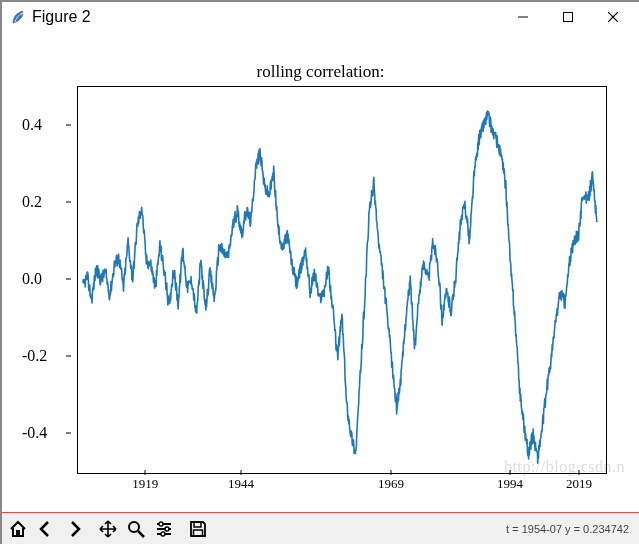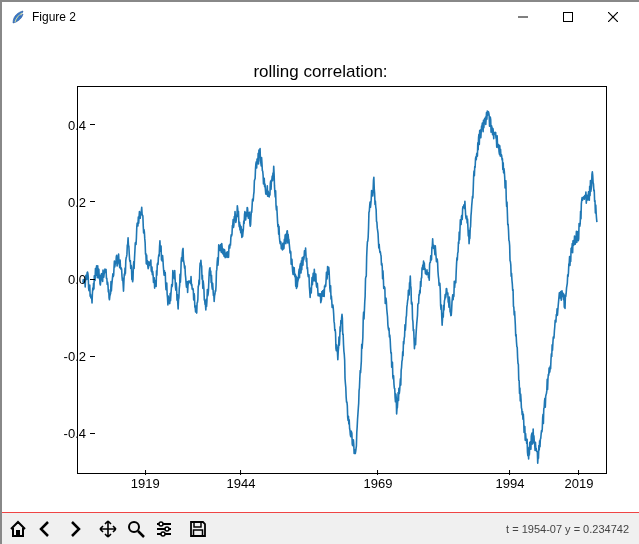--- a/index.html
+++ b/index.html
@@ -13,21 +13,21 @@
     box-sizing: border-box;
     border: 1px solid #888;
   }
   
   .titlebar {
     height: 30px;
     display: flex;
     align-items: center;
     padding: 0 4px 0 8px;
     background: #fff;
-    font-size: 12px;
+    font-size: 16px;
     color: #000;
   }
   .titlebar .feather {
     width: 16px; height: 16px; margin-right: 6px;
     display: inline-block;
   }
   .titlebar .title { flex: 0 0 auto; }
   .titlebar .spacer { flex: 1 1 auto; }
   .winbtn {
     width: 45px; height: 30px;
@@ -35,44 +35,44 @@
     font-size: 12px; font-family: "Segoe UI Symbol", sans-serif;
     color: #000;
   }
   .winbtn svg { display:block; }
   
   .figure {
     position: relative;
     height: 480px;
     width: 100%;
     background: #fff;
+    font-family: Liberation Serif, serif;
   }
   .plot-title {
     position: absolute;
     top: 30px;
     left: 0; right: 0;
     text-align: center;
     font-size: 17px;
     color: #000;
   }
   .axes {
     position: absolute;
     left: 75px;
     top: 54px;
     width: 530px;
     height: 388px;
     border: 1px solid #000;
     box-sizing: border-box;
   }
   .ytick {
     position: absolute;
-    left: 44px;
+    left: 20px;
     width: 40px;
-    text-align: right;
-    font-size: 13px;
+    font-size: 16px;
     color: #000;
     transform: translateY(-50%);
   }
   .ytick .tickmark {
     position: absolute;
     right: -9px;
     top: 50%;
     width: 5px; height: 1px;
     background: #000;
     transform: translateY(-50%);
@@ -166,28 +166,29 @@
 </div>
 
 <div class="figure">
   <div class="plot-title">rolling correlation:</div>
   <div class="axes">
     <svg class="plotsvg" viewBox="0 0 528 386" preserveAspectRatio="none">
       <path id="series-path" class="line" d="M4.55 195.51 L4.93 195.46 L5.31 192.59 L5.69 194.18 L6.07 196.02 L6.45 192.91 L6.83 193.63 L7.21 199.99 L7.59 190.26 L7.97 188.24 L8.34 188.23 L8.72 192.52 L9.10 185.88 L9.48 185.02 L9.86 186.34 L10.24 189.61 L10.62 201.15 L11.00 203.72 L11.38 198.63 L11.76 198.16 L12.14 209.13 L12.52 207.30 L12.90 210.97 L13.28 210.44 L13.66 210.00 L14.03 215.93 L14.41 206.53 L14.79 201.09 L15.17 202.91 L15.55 196.27 L15.93 201.98 L16.31 188.79 L16.69 192.05 L17.07 193.51 L17.45 181.46 L17.83 188.23 L18.21 183.57 L18.59 178.83 L18.97 186.27 L19.34 190.66 L19.72 178.80 L20.10 190.50 L20.48 185.02 L20.86 182.18 L21.24 191.76 L21.62 188.05 L22.00 196.85 L22.38 197.93 L22.76 194.11 L23.14 188.55 L23.52 186.66 L23.90 192.74 L24.28 190.57 L24.66 194.45 L25.03 183.15 L25.41 187.00 L25.79 190.26 L26.17 186.73 L26.55 185.71 L26.93 181.98 L27.31 184.34 L27.69 183.65 L28.07 182.62 L28.45 191.57 L28.83 191.26 L29.21 197.51 L29.59 195.08 L29.97 197.79 L30.34 204.92 L30.72 202.75 L31.10 211.10 L31.48 212.73 L31.86 208.95 L32.24 207.55 L32.62 206.32 L33.00 194.54 L33.38 204.04 L33.76 198.06 L34.14 194.43 L34.52 190.42 L34.90 186.83 L35.28 189.46 L35.66 188.09 L36.03 180.51 L36.41 174.02 L36.79 179.85 L37.17 177.34 L37.55 175.29 L37.93 175.49 L38.31 169.74 L38.69 168.33 L39.07 179.05 L39.45 177.18 L39.83 174.53 L40.21 171.38 L40.59 167.02 L40.97 174.76 L41.34 177.09 L41.72 180.59 L42.10 173.04 L42.48 180.26 L42.86 182.02 L43.24 181.11 L43.62 182.33 L44.00 189.48 L44.38 193.34 L44.76 191.19 L45.14 197.35 L45.52 204.09 L45.90 194.78 L46.28 187.13 L46.66 188.45 L47.03 181.02 L47.41 186.65 L47.79 173.59 L48.17 170.68 L48.55 169.68 L48.93 167.40 L49.31 158.11 L49.69 157.63 L50.07 150.72 L50.45 158.28 L50.83 159.00 L51.21 166.19 L51.59 172.64 L51.97 174.62 L52.34 173.44 L52.72 181.39 L53.10 178.26 L53.48 180.34 L53.86 192.43 L54.24 191.31 L54.62 194.78 L55.00 192.41 L55.38 179.20 L55.76 174.46 L56.14 181.48 L56.52 171.03 L56.90 163.92 L57.28 155.94 L57.66 155.39 L58.03 157.55 L58.41 150.70 L58.79 140.15 L59.17 136.19 L59.55 136.00 L59.93 138.99 L60.31 129.93 L60.69 136.13 L61.07 129.88 L61.45 124.45 L61.83 126.16 L62.21 131.30 L62.59 127.64 L62.97 127.48 L63.34 124.12 L63.72 120.35 L64.10 127.06 L64.48 128.45 L64.86 128.79 L65.24 138.90 L65.62 146.05 L66.00 142.53 L66.38 145.14 L66.76 151.67 L67.14 155.92 L67.52 167.17 L67.90 166.71 L68.28 176.84 L68.66 168.16 L69.03 177.16 L69.41 173.62 L69.79 178.84 L70.17 181.59 L70.55 180.19 L70.93 174.90 L71.31 178.55 L71.69 177.40 L72.07 177.76 L72.45 175.91 L72.83 173.15 L73.21 183.38 L73.59 184.78 L73.97 180.13 L74.34 187.75 L74.72 184.40 L75.10 187.90 L75.48 195.52 L75.86 194.56 L76.24 190.81 L76.62 201.08 L77.00 196.12 L77.38 196.76 L77.76 193.31 L78.14 199.54 L78.52 183.71 L78.90 188.15 L79.28 177.63 L79.66 175.95 L80.03 177.40 L80.41 170.76 L80.79 167.84 L81.17 168.92 L81.55 159.80 L81.93 153.76 L82.31 162.89 L82.69 164.19 L83.07 158.95 L83.45 172.98 L83.83 172.54 L84.21 173.94 L84.59 168.46 L84.97 173.41 L85.34 179.57 L85.72 184.23 L86.10 188.19 L86.48 183.73 L86.86 188.30 L87.24 185.53 L87.62 196.24 L88.00 202.69 L88.38 199.68 L88.76 196.01 L89.14 206.98 L89.52 210.86 L89.90 217.96 L90.28 209.05 L90.66 213.44 L91.03 215.92 L91.41 210.67 L91.79 216.59 L92.17 206.47 L92.55 213.60 L92.93 207.28 L93.31 202.29 L93.69 197.43 L94.07 199.50 L94.45 197.77 L94.83 183.54 L95.21 187.62 L95.59 187.28 L95.97 185.93 L96.34 191.75 L96.72 183.53 L97.10 191.57 L97.48 200.15 L97.86 203.07 L98.24 196.11 L98.62 201.07 L99.00 213.26 L99.38 207.43 L99.76 215.91 L100.14 221.98 L100.52 212.52 L100.90 210.73 L101.28 201.40 L101.66 198.33 L102.03 187.30 L102.41 195.12 L102.79 187.56 L103.17 174.41 L103.55 170.48 L103.93 174.56 L104.31 166.43 L104.69 162.39 L105.07 161.44 L105.45 173.17 L105.83 174.86 L106.21 177.30 L106.59 181.28 L106.97 179.10 L107.34 187.55 L107.72 190.92 L108.10 196.51 L108.48 200.10 L108.86 196.47 L109.24 194.44 L109.62 205.43 L110.00 198.08 L110.38 196.20 L110.76 194.07 L111.14 193.99 L111.52 194.24 L111.90 195.13 L112.28 195.93 L112.66 196.44 L113.03 189.46 L113.41 198.28 L113.79 197.18 L114.17 201.99 L114.55 202.48 L114.93 201.43 L115.31 203.63 L115.69 212.88 L116.07 206.46 L116.45 208.67 L116.83 220.31 L117.21 220.15 L117.59 225.00 L117.97 219.13 L118.34 223.36 L118.72 226.08 L119.10 215.96 L119.48 215.30 L119.86 212.40 L120.24 199.03 L120.62 199.01 L121.00 193.11 L121.38 197.15 L121.76 182.38 L122.14 176.12 L122.52 177.66 L122.90 173.28 L123.28 177.97 L123.66 179.32 L124.03 192.15 L124.41 188.21 L124.79 201.34 L125.17 193.78 L125.55 197.36 L125.93 202.37 L126.31 213.09 L126.69 213.30 L127.07 217.31 L127.45 217.41 L127.83 223.00 L128.21 212.24 L128.59 219.46 L128.97 213.42 L129.34 202.43 L129.72 208.78 L130.10 207.26 L130.48 203.15 L130.86 193.26 L131.24 185.36 L131.62 181.77 L132.00 180.76 L132.38 188.11 L132.76 184.11 L133.14 195.59 L133.52 188.31 L133.90 199.09 L134.28 202.19 L134.66 196.42 L135.03 202.08 L135.41 208.45 L135.79 206.82 L136.17 214.49 L136.55 208.74 L136.93 207.12 L137.31 203.66 L137.69 204.18 L138.07 198.44 L138.45 184.24 L138.83 182.38 L139.21 175.15 L139.59 170.85 L139.97 178.26 L140.34 172.17 L140.72 157.86 L141.10 159.16 L141.48 161.97 L141.86 163.46 L142.24 161.90 L142.62 157.60 L143.00 163.35 L143.38 165.43 L143.76 156.64 L144.14 160.27 L144.52 164.11 L144.90 166.96 L145.28 162.10 L145.66 165.83 L146.03 169.12 L146.41 162.56 L146.79 163.98 L147.17 170.66 L147.55 169.87 L147.93 167.42 L148.31 166.60 L148.69 165.20 L149.07 170.52 L149.45 164.83 L149.83 169.94 L150.21 167.64 L150.59 170.33 L150.97 159.17 L151.34 157.99 L151.72 161.06 L152.10 157.17 L152.48 158.12 L152.86 150.69 L153.24 147.69 L153.62 148.90 L154.00 147.11 L154.38 138.62 L154.76 138.21 L155.14 132.47 L155.52 140.41 L155.90 137.80 L156.28 129.44 L156.66 132.63 L157.03 124.65 L157.41 129.81 L157.79 135.40 L158.17 133.68 L158.55 127.97 L158.93 129.56 L159.31 118.73 L159.69 121.49 L160.07 129.44 L160.45 124.33 L160.83 134.99 L161.21 139.69 L161.59 135.22 L161.97 142.89 L162.34 137.97 L162.72 145.77 L163.10 139.56 L163.48 145.66 L163.86 150.34 L164.24 142.54 L164.62 149.42 L165.00 145.25 L165.38 142.33 L165.76 133.96 L166.14 136.43 L166.52 127.52 L166.90 124.53 L167.28 131.77 L167.66 133.00 L168.03 129.03 L168.41 125.64 L168.79 129.03 L169.17 120.58 L169.55 121.09 L169.93 126.37 L170.31 131.19 L170.69 130.84 L171.07 127.12 L171.45 125.32 L171.83 135.74 L172.21 139.16 L172.59 137.87 L172.97 130.17 L173.34 124.37 L173.72 125.26 L174.10 119.10 L174.48 112.19 L174.86 114.34 L175.24 113.32 L175.62 107.92 L176.00 104.95 L176.38 93.68 L176.76 92.43 L177.14 91.46 L177.52 81.58 L177.90 76.80 L178.28 74.69 L178.66 81.04 L179.03 72.14 L179.41 72.79 L179.79 76.78 L180.17 66.39 L180.55 76.93 L180.93 63.17 L181.31 67.42 L181.69 67.97 L182.07 61.59 L182.45 73.79 L182.83 75.65 L183.21 78.98 L183.59 70.54 L183.97 76.67 L184.34 83.63 L184.72 84.22 L185.10 88.22 L185.48 96.95 L185.86 95.67 L186.24 91.18 L186.62 99.79 L187.00 97.02 L187.38 102.42 L187.76 106.79 L188.14 107.41 L188.52 105.07 L188.90 105.56 L189.28 98.69 L189.66 109.24 L190.03 104.00 L190.41 105.76 L190.79 109.32 L191.17 109.96 L191.55 106.91 L191.93 108.04 L192.31 96.61 L192.69 93.94 L193.07 102.33 L193.45 93.04 L193.83 93.39 L194.21 89.16 L194.59 93.64 L194.97 86.12 L195.34 89.90 L195.72 79.25 L196.10 86.75 L196.48 98.92 L196.86 105.05 L197.24 109.93 L197.62 103.85 L198.00 118.12 L198.38 123.02 L198.76 119.32 L199.14 126.35 L199.52 133.88 L199.90 139.70 L200.28 137.61 L200.66 147.18 L201.03 139.42 L201.41 150.13 L201.79 154.09 L202.17 156.59 L202.55 154.43 L202.93 155.39 L203.31 161.78 L203.69 158.38 L204.07 158.98 L204.45 162.88 L204.83 156.36 L205.21 156.33 L205.59 161.97 L205.97 161.07 L206.34 152.42 L206.72 156.32 L207.10 148.55 L207.48 147.42 L207.86 156.71 L208.24 153.70 L208.62 149.20 L209.00 143.99 L209.38 143.87 L209.76 156.00 L210.14 147.28 L210.52 152.04 L210.90 152.54 L211.28 157.09 L211.66 160.98 L212.03 166.00 L212.41 163.93 L212.79 165.08 L213.17 177.23 L213.55 175.68 L213.93 172.21 L214.31 179.66 L214.69 184.78 L215.07 187.36 L215.45 180.18 L215.83 186.56 L216.21 180.77 L216.59 188.62 L216.97 189.88 L217.34 187.35 L217.72 199.34 L218.10 189.10 L218.48 201.47 L218.86 190.30 L219.24 199.82 L219.62 195.30 L220.00 193.53 L220.38 192.30 L220.76 185.41 L221.14 182.14 L221.52 190.81 L221.90 179.67 L222.28 177.55 L222.66 176.22 L223.03 185.98 L223.41 173.79 L223.79 182.78 L224.17 170.71 L224.55 178.42 L224.93 178.16 L225.31 169.74 L225.69 172.95 L226.07 170.58 L226.45 163.92 L226.83 165.26 L227.21 167.91 L227.59 161.13 L227.97 168.38 L228.34 174.81 L228.72 171.19 L229.10 181.83 L229.48 180.51 L229.86 186.53 L230.24 189.67 L230.62 187.74 L231.00 188.01 L231.38 199.80 L231.76 204.38 L232.14 210.55 L232.52 201.44 L232.90 201.01 L233.28 206.04 L233.66 197.32 L234.03 190.64 L234.41 197.81 L234.79 192.10 L235.17 186.31 L235.55 193.74 L235.93 193.67 L236.31 182.38 L236.69 188.20 L237.07 186.75 L237.45 194.47 L237.83 187.14 L238.21 196.58 L238.59 199.56 L238.97 200.37 L239.34 196.31 L239.72 201.68 L240.10 208.76 L240.48 207.33 L240.86 208.71 L241.24 206.67 L241.62 207.61 L242.00 209.23 L242.38 206.80 L242.76 215.64 L243.14 214.02 L243.52 212.23 L243.90 204.56 L244.28 206.83 L244.66 203.80 L245.03 209.28 L245.41 209.05 L245.79 202.90 L246.17 209.36 L246.55 198.97 L246.93 200.06 L247.31 197.89 L247.69 199.27 L248.07 193.49 L248.45 185.33 L248.83 192.10 L249.21 191.08 L249.59 179.55 L249.97 185.34 L250.34 187.20 L250.72 180.40 L251.10 184.28 L251.48 192.63 L251.86 201.23 L252.24 204.87 L252.62 198.84 L253.00 211.95 L253.38 208.97 L253.76 213.71 L254.14 220.46 L254.52 217.99 L254.90 218.11 L255.28 221.43 L255.66 226.92 L256.03 234.38 L256.41 236.59 L256.79 243.35 L257.17 242.43 L257.55 246.15 L257.93 261.30 L258.31 263.65 L258.69 258.00 L259.07 261.65 L259.45 265.38 L259.83 272.61 L260.21 264.49 L260.59 260.34 L260.97 249.93 L261.34 258.09 L261.72 251.57 L262.10 239.68 L262.48 244.22 L262.86 233.45 L263.24 236.21 L263.62 230.75 L264.00 227.38 L264.38 231.32 L264.76 247.44 L265.14 247.01 L265.52 257.35 L265.90 264.22 L266.28 267.43 L266.66 273.27 L267.03 291.54 L267.41 296.51 L267.79 300.48 L268.17 310.25 L268.55 315.11 L268.93 315.02 L269.31 318.60 L269.69 330.15 L270.07 333.45 L270.45 329.29 L270.83 336.97 L271.21 332.77 L271.59 341.50 L271.97 343.44 L272.34 347.89 L272.72 349.62 L273.10 343.94 L273.48 345.18 L273.86 346.09 L274.24 356.97 L274.62 358.59 L275.00 353.25 L275.38 352.76 L275.76 357.39 L276.14 366.45 L276.52 366.22 L276.90 362.98 L277.28 366.55 L277.66 364.70 L278.03 361.69 L278.41 358.85 L278.79 345.46 L279.17 339.84 L279.55 332.26 L279.93 327.01 L280.31 321.40 L280.69 316.20 L281.07 303.71 L281.45 300.74 L281.83 291.55 L282.21 283.45 L282.59 285.73 L282.97 279.68 L283.34 274.10 L283.72 257.25 L284.10 261.47 L284.48 256.52 L284.86 250.20 L285.24 231.28 L285.62 225.09 L286.00 231.91 L286.38 224.02 L286.76 214.71 L287.14 209.32 L287.52 191.58 L287.90 189.83 L288.28 189.32 L288.66 169.85 L289.03 161.23 L289.41 154.73 L289.79 154.16 L290.17 150.29 L290.55 140.43 L290.93 125.36 L291.31 124.38 L291.69 118.92 L292.07 115.14 L292.45 120.32 L292.83 116.75 L293.21 112.72 L293.59 103.53 L293.97 104.47 L294.34 107.34 L294.72 108.91 L295.10 103.49 L295.48 93.35 L295.86 90.31 L296.24 101.73 L296.62 106.31 L297.00 117.36 L297.38 114.15 L297.76 120.00 L298.14 122.67 L298.52 134.49 L298.90 135.22 L299.28 141.16 L299.66 143.60 L300.03 146.34 L300.41 153.67 L300.79 160.94 L301.17 157.38 L301.55 162.29 L301.93 165.45 L302.31 164.66 L302.69 167.20 L303.07 168.87 L303.45 177.96 L303.83 176.26 L304.21 179.07 L304.59 191.68 L304.97 183.86 L305.34 191.07 L305.72 201.45 L306.10 199.79 L306.48 199.88 L306.86 201.02 L307.24 216.51 L307.62 212.11 L308.00 211.13 L308.38 214.87 L308.76 222.11 L309.14 226.15 L309.52 229.77 L309.90 238.10 L310.28 241.09 L310.66 243.04 L311.03 241.25 L311.41 250.01 L311.79 248.09 L312.17 252.31 L312.55 260.45 L312.93 266.31 L313.31 265.66 L313.69 280.31 L314.07 278.55 L314.45 275.34 L314.83 289.81 L315.21 291.73 L315.59 288.90 L315.97 297.13 L316.34 301.19 L316.72 301.38 L317.10 310.49 L317.48 314.81 L317.86 307.13 L318.24 310.75 L318.62 326.97 L319.00 321.44 L319.38 320.58 L319.76 313.68 L320.14 305.54 L320.52 313.45 L320.90 301.18 L321.28 306.56 L321.66 303.35 L322.03 297.34 L322.41 291.85 L322.79 298.15 L323.17 283.03 L323.55 280.54 L323.93 274.23 L324.31 272.87 L324.69 264.77 L325.07 268.72 L325.45 254.49 L325.83 256.91 L326.21 251.24 L326.59 249.28 L326.97 237.82 L327.34 243.17 L327.72 238.09 L328.10 230.50 L328.48 228.59 L328.86 220.13 L329.24 217.43 L329.62 213.77 L330.00 211.95 L330.38 203.26 L330.76 204.99 L331.14 207.93 L331.52 195.87 L331.90 196.61 L332.28 188.94 L332.66 198.65 L333.03 201.03 L333.41 216.88 L333.79 214.97 L334.17 217.11 L334.55 232.10 L334.93 234.70 L335.31 243.73 L335.69 242.47 L336.07 252.21 L336.45 261.75 L336.83 255.87 L337.21 251.26 L337.59 257.82 L337.97 248.34 L338.34 242.61 L338.72 236.93 L339.10 232.59 L339.48 228.37 L339.86 217.57 L340.24 216.49 L340.62 216.41 L341.00 207.62 L341.38 207.93 L341.76 203.36 L342.14 205.97 L342.52 194.52 L342.90 199.34 L343.28 191.20 L343.66 190.90 L344.03 180.72 L344.41 182.48 L344.79 177.93 L345.17 182.40 L345.55 174.15 L345.93 177.00 L346.31 175.91 L346.69 182.48 L347.07 181.52 L347.45 186.81 L347.83 184.14 L348.21 186.82 L348.59 187.62 L348.97 182.83 L349.34 187.27 L349.72 186.20 L350.10 186.43 L350.48 190.75 L350.86 185.62 L351.24 193.17 L351.62 177.17 L352.00 175.42 L352.38 175.23 L352.76 168.87 L353.14 173.14 L353.52 172.33 L353.90 160.22 L354.28 159.62 L354.66 151.82 L355.03 159.11 L355.41 161.10 L355.79 158.25 L356.17 160.88 L356.55 163.25 L356.93 167.67 L357.31 158.92 L357.69 164.31 L358.07 169.61 L358.45 174.63 L358.83 172.15 L359.21 171.96 L359.59 175.36 L359.97 184.36 L360.34 189.03 L360.72 192.16 L361.10 198.54 L361.48 198.46 L361.86 196.22 L362.24 202.61 L362.62 218.43 L363.00 222.46 L363.38 217.98 L363.76 229.81 L364.14 238.22 L364.52 231.93 L364.90 226.31 L365.28 230.16 L365.66 218.25 L366.03 222.89 L366.41 213.87 L366.79 212.47 L367.17 207.50 L367.55 210.74 L367.93 208.99 L368.31 201.52 L368.69 201.65 L369.07 206.01 L369.45 207.04 L369.83 206.04 L370.21 215.29 L370.59 214.58 L370.97 220.22 L371.34 209.97 L371.72 214.65 L372.10 225.05 L372.48 224.94 L372.86 228.63 L373.24 228.41 L373.62 223.05 L374.00 214.87 L374.38 211.16 L374.76 207.69 L375.14 212.78 L375.52 208.20 L375.90 209.25 L376.28 194.21 L376.66 200.39 L377.03 195.07 L377.41 194.05 L377.79 195.62 L378.17 185.27 L378.55 177.10 L378.93 170.88 L379.31 172.93 L379.69 166.01 L380.07 164.94 L380.45 154.99 L380.83 156.46 L381.21 145.14 L381.59 152.84 L381.97 142.82 L382.34 132.88 L382.72 136.09 L383.10 137.46 L383.48 129.29 L383.86 128.37 L384.24 132.51 L384.62 121.97 L385.00 119.56 L385.38 120.08 L385.76 118.81 L386.14 117.54 L386.52 121.57 L386.90 114.18 L387.28 121.82 L387.66 128.13 L388.03 131.40 L388.41 131.92 L388.79 128.99 L389.17 135.90 L389.55 131.93 L389.93 140.38 L390.31 149.05 L390.69 143.22 L391.07 156.69 L391.45 151.73 L391.83 151.48 L392.21 141.39 L392.59 139.27 L392.97 128.90 L393.34 124.58 L393.72 118.59 L394.10 114.23 L394.48 109.29 L394.86 111.07 L395.24 101.84 L395.62 89.91 L396.00 84.07 L396.38 88.68 L396.76 79.46 L397.14 80.20 L397.52 71.69 L397.90 69.73 L398.28 72.61 L398.66 67.12 L399.03 66.05 L399.41 69.19 L399.79 55.82 L400.17 62.76 L400.55 50.78 L400.93 47.29 L401.31 57.48 L401.69 43.61 L402.07 51.01 L402.45 42.95 L402.83 50.73 L403.21 44.63 L403.59 38.95 L403.97 39.49 L404.34 36.03 L404.72 39.87 L405.10 44.80 L405.48 33.42 L405.86 40.72 L406.24 34.97 L406.62 31.47 L407.00 35.53 L407.38 30.42 L407.76 37.44 L408.14 31.88 L408.52 25.53 L408.90 32.19 L409.28 24.13 L409.66 28.17 L410.03 25.83 L410.41 24.67 L410.79 25.97 L411.17 28.52 L411.55 39.12 L411.93 33.55 L412.31 30.11 L412.69 32.60 L413.07 45.30 L413.45 38.49 L413.83 39.98 L414.21 42.06 L414.59 47.70 L414.97 41.50 L415.34 44.27 L415.72 51.80 L416.10 45.36 L416.48 47.27 L416.86 45.80 L417.24 46.25 L417.62 45.41 L418.00 51.08 L418.38 52.05 L418.76 60.10 L419.14 48.84 L419.52 57.77 L419.90 59.65 L420.28 60.78 L420.66 57.46 L421.03 64.48 L421.41 67.13 L421.79 58.69 L422.17 68.97 L422.55 62.25 L422.93 69.33 L423.31 67.49 L423.69 68.82 L424.07 72.82 L424.45 71.77 L424.83 82.49 L425.21 75.74 L425.59 85.84 L425.97 81.56 L426.34 84.71 L426.72 90.57 L427.10 100.93 L427.48 94.08 L427.86 93.82 L428.24 111.81 L428.62 119.46 L429.00 115.06 L429.38 125.93 L429.76 137.84 L430.14 137.09 L430.52 143.46 L430.90 153.26 L431.28 154.26 L431.66 158.77 L432.03 173.59 L432.41 174.47 L432.79 177.82 L433.17 189.33 L433.55 186.30 L433.93 193.03 L434.31 196.80 L434.69 203.41 L435.07 202.64 L435.45 219.31 L435.83 220.18 L436.21 228.05 L436.59 224.21 L436.97 230.97 L437.34 237.89 L437.72 248.98 L438.10 247.53 L438.48 254.84 L438.86 259.69 L439.24 260.37 L439.62 270.69 L440.00 276.42 L440.38 277.37 L440.76 293.33 L441.14 293.57 L441.52 306.41 L441.90 301.04 L442.28 313.86 L442.66 307.12 L443.03 312.64 L443.41 320.72 L443.79 322.12 L444.17 327.66 L444.55 324.60 L444.93 332.27 L445.31 326.94 L445.69 333.40 L446.07 345.46 L446.45 344.42 L446.83 339.55 L447.21 353.16 L447.59 346.50 L447.97 351.90 L448.34 352.63 L448.72 356.49 L449.10 352.27 L449.48 365.27 L449.86 368.77 L450.24 362.05 L450.62 371.93 L451.00 360.32 L451.38 367.90 L451.76 355.42 L452.14 362.21 L452.52 354.53 L452.90 362.20 L453.28 349.48 L453.66 347.19 L454.03 346.12 L454.41 357.06 L454.79 353.78 L455.17 342.08 L455.55 355.82 L455.93 348.71 L456.31 355.07 L456.69 357.18 L457.07 363.34 L457.45 355.33 L457.83 361.95 L458.21 361.49 L458.59 364.25 L458.97 364.50 L459.34 364.56 L459.72 376.20 L460.10 368.21 L460.48 371.40 L460.86 358.54 L461.24 362.95 L461.62 353.89 L462.00 359.68 L462.38 352.08 L462.76 351.41 L463.14 346.96 L463.52 343.50 L463.90 344.85 L464.28 341.77 L464.66 330.93 L465.03 327.26 L465.41 336.57 L465.79 321.61 L466.17 320.70 L466.55 314.13 L466.93 311.19 L467.31 320.18 L467.69 309.36 L468.07 307.56 L468.45 306.55 L468.83 303.13 L469.21 292.22 L469.59 302.50 L469.97 291.72 L470.34 287.20 L470.72 288.23 L471.10 281.10 L471.48 285.59 L471.86 284.51 L472.24 279.13 L472.62 281.77 L473.00 272.19 L473.38 266.70 L473.76 269.45 L474.14 257.86 L474.52 263.24 L474.90 255.87 L475.28 250.05 L475.66 251.56 L476.03 250.21 L476.41 243.77 L476.79 239.54 L477.17 233.32 L477.55 233.39 L477.93 235.05 L478.31 227.55 L478.69 228.73 L479.07 221.86 L479.45 228.26 L479.83 223.19 L480.21 218.46 L480.59 214.35 L480.97 210.17 L481.34 205.70 L481.72 207.24 L482.10 211.07 L482.48 204.99 L482.86 204.50 L483.24 213.18 L483.62 206.82 L484.00 203.72 L484.38 207.66 L484.76 209.44 L485.14 206.34 L485.52 212.67 L485.90 207.21 L486.28 220.26 L486.66 209.09 L487.03 221.52 L487.41 208.32 L487.79 209.29 L488.17 206.22 L488.55 200.90 L488.93 198.64 L489.31 196.20 L489.69 187.90 L490.07 189.52 L490.45 185.84 L490.83 177.17 L491.21 176.30 L491.59 169.51 L491.97 178.54 L492.34 170.73 L492.72 174.38 L493.10 161.28 L493.48 165.24 L493.86 162.02 L494.24 156.44 L494.62 165.78 L495.00 153.83 L495.38 158.38 L495.76 153.23 L496.14 157.67 L496.52 148.94 L496.90 150.89 L497.28 157.31 L497.66 150.46 L498.03 152.18 L498.41 144.22 L498.79 155.40 L499.17 150.49 L499.55 153.30 L499.93 144.60 L500.31 153.71 L500.69 151.90 L501.07 136.57 L501.45 136.92 L501.83 139.23 L502.21 136.29 L502.59 124.39 L502.97 131.84 L503.34 116.90 L503.72 113.39 L504.10 110.59 L504.48 113.30 L504.86 111.81 L505.24 110.40 L505.62 110.87 L506.00 109.50 L506.38 112.11 L506.76 108.46 L507.14 109.86 L507.52 110.10 L507.90 104.96 L508.28 116.25 L508.66 112.25 L509.03 108.24 L509.41 109.54 L509.79 112.92 L510.17 109.47 L510.55 104.68 L510.93 110.36 L511.31 113.30 L511.69 99.26 L512.07 108.58 L512.45 93.52 L512.83 104.39 L513.21 101.96 L513.59 98.53 L513.97 87.40 L514.34 84.86 L514.72 88.30 L515.10 95.43 L515.48 97.00 L515.86 103.84 L516.24 103.21 L516.62 114.44 L517.00 113.78 L517.38 126.05 L517.76 118.01 L518.14 126.00 L518.52 131.27 L518.90 135.10"></path>
     </svg>
   </div>
 
+  <div class="watermark">http://blog.csdn.n</div>
 <div class="ytick" style="top: 401.4px;">-0.4<div class="tickmark"></div></div>
     <div class="ytick" style="top: 324.2px;">-0.2<div class="tickmark"></div></div>
     <div class="ytick" style="top: 247px;">0.0<div class="tickmark"></div></div>
     <div class="ytick" style="top: 169.8px;">0.2<div class="tickmark"></div></div>
     <div class="ytick" style="top: 92.6px;">0.4<div class="tickmark"></div></div>
     <div class="xtick" style="left: 143.276px;">1919<div class="tickmark"></div></div>
     <div class="xtick" style="left: 239px;">1944<div class="tickmark"></div></div>
-    <div class="xtick" style="left: 376px;">1969<div class="tickmark"></div></div>
+    <div class="xtick" style="left: 389px;">1969<div class="tickmark"></div></div>
     <div class="xtick" style="left: 508px;">1994<div class="tickmark"></div></div>
     <div class="xtick" style="left: 577px;">2019<div class="tickmark"></div></div>
   </div>
 
 <div class="toolbar">
   <div class="tbtn">
     <svg width="20" height="20" viewBox="0 0 20 20">
         <path d="M3 10 L10 3 L17 10 M5 9 V17 H9 V12 H11 V17 H15 V9" fill="none" stroke="#000" stroke-width="2"></path>
       </svg>
   </div>

